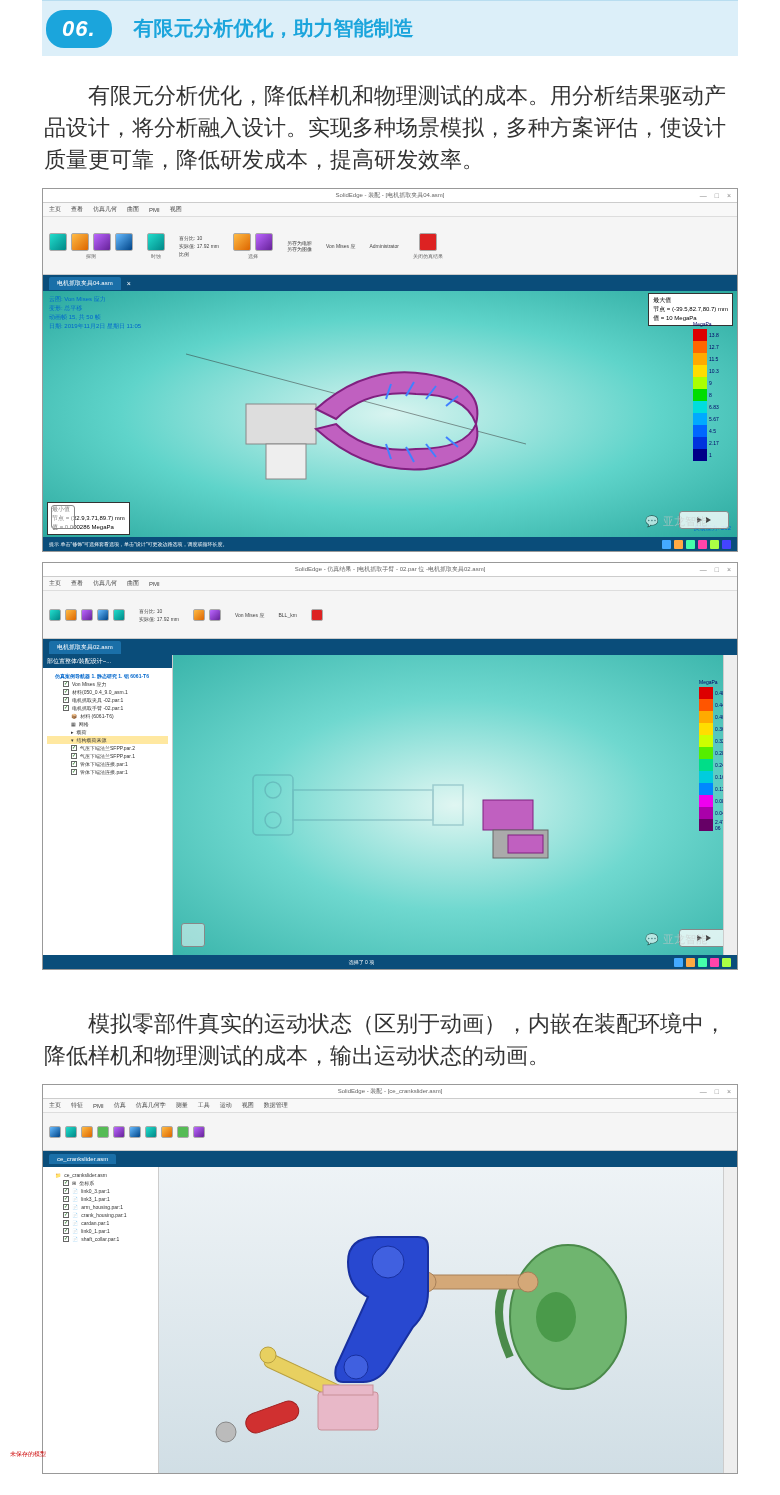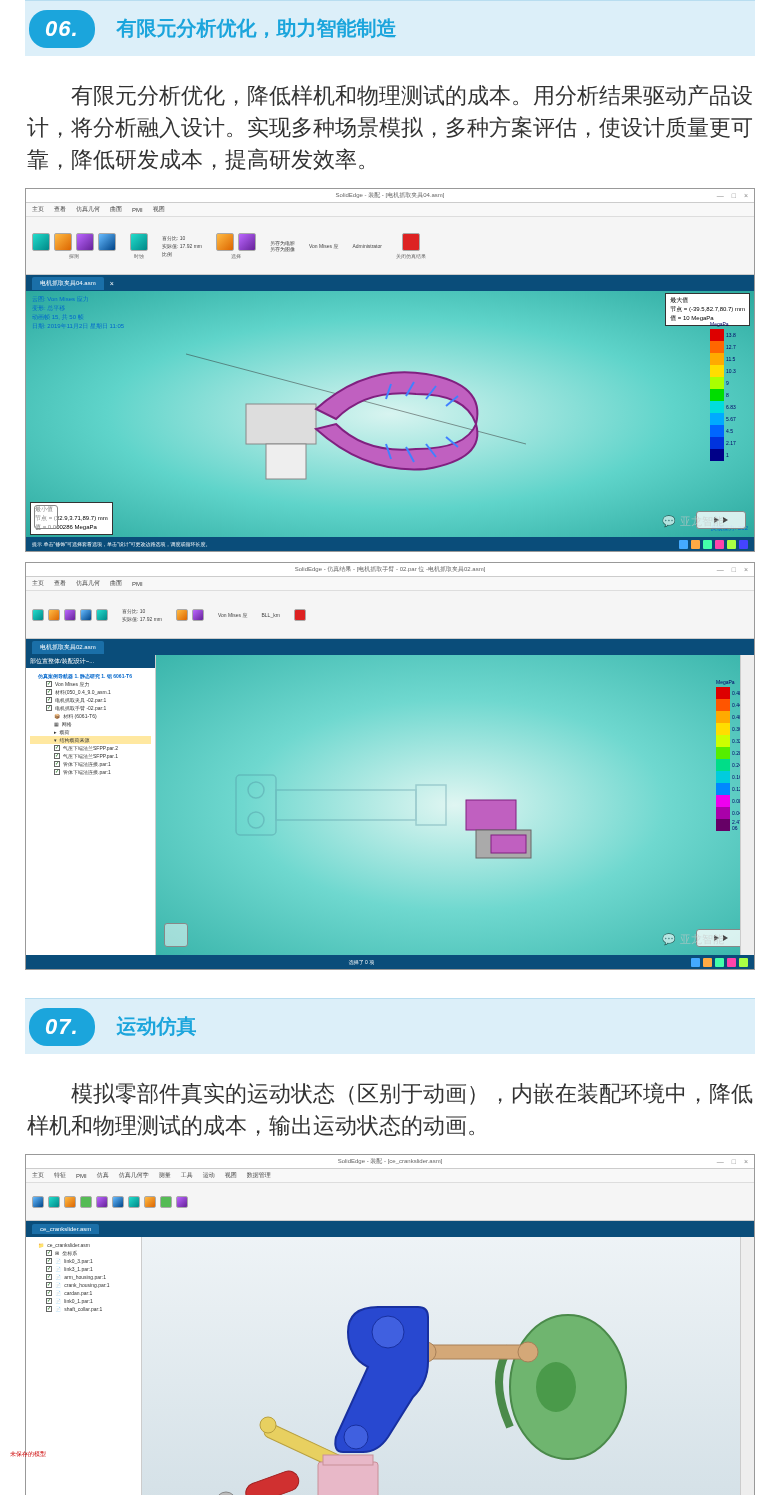--- a/index.html
+++ b/index.html
@@ -1,17 +1,17 @@
 <!DOCTYPE html>
 <html><head>
 <meta charset="utf-8">
 <style>
 *{margin:0;padding:0;box-sizing:border-box}
 body{background:#fff;font-family:"Microsoft YaHei",sans-serif;width:780px}
-.section{padding:0 25px;margin-bottom:28px}
+.section{padding:0 42px;margin-bottom:38px}
 .header-bar{display:flex;align-items:center;height:56px;background:#dceff9;border-top:1px solid #b8ddf0;margin-bottom:24px;position:relative}
 .num-badge{background:#1ba5dc;color:#fff;font-size:22px;font-weight:bold;padding:6px 16px;border-radius:18px;margin-left:4px;font-style:italic;letter-spacing:1px}
 .header-title{color:#1ba5dc;font-size:20px;font-weight:bold;margin-left:22px}
 .body-text{font-size:22px;line-height:32px;color:#333;text-indent:2em;margin-bottom:12px;padding:0 2px}
 .shot{border:1px solid #999;margin-bottom:10px;background:#fff;font-size:7px;overflow:hidden}
 .titlebar{height:14px;background:#fff;display:flex;align-items:center;justify-content:flex-end;border-bottom:1px solid #ccc;position:relative}
 .titlebar-text{position:absolute;left:50%;transform:translateX(-50%);color:#666;font-size:6px}
 .win-btns{display:flex;gap:8px;margin-right:6px;color:#888;font-size:7px}
 .menubar{height:14px;background:#f8f8f8;border-bottom:1px solid #ddd;display:flex;align-items:center;gap:10px;padding-left:6px;font-size:6px;color:#444}
 .ribbon{height:58px;background:#f5f5f5;border-bottom:1px solid #ccc;display:flex;align-items:center;padding:4px 6px;gap:14px}
@@ -381,24 +381,20 @@
           <div class="tray-ic" style="background:#fa4"></div>
           <div class="tray-ic" style="background:#4fa"></div>
           <div class="tray-ic" style="background:#f4a"></div>
           <div class="tray-ic" style="background:#af4"></div>
         </div>
     </div>
   </div>
 </div>
 
 <div class="section">
-  <div class="header-bar">
-    <div class="num-badge">07.</div>
-    <div class="header-title">运动仿真</div>
-  </div>
   <p class="body-text">模拟零部件真实的运动状态（区别于动画），内嵌在装配环境中，降低样机和物理测试的成本，输出运动状态的动画。</p>
 
   <div class="shot shot3">
     <div class="titlebar">
       <span class="titlebar-text">SolidEdge - 装配 - [ce_crankslider.asm]</span>
       <div class="win-btns">
           <span>—</span>
           <span>□</span>
           <span>×</span>
         </div>

